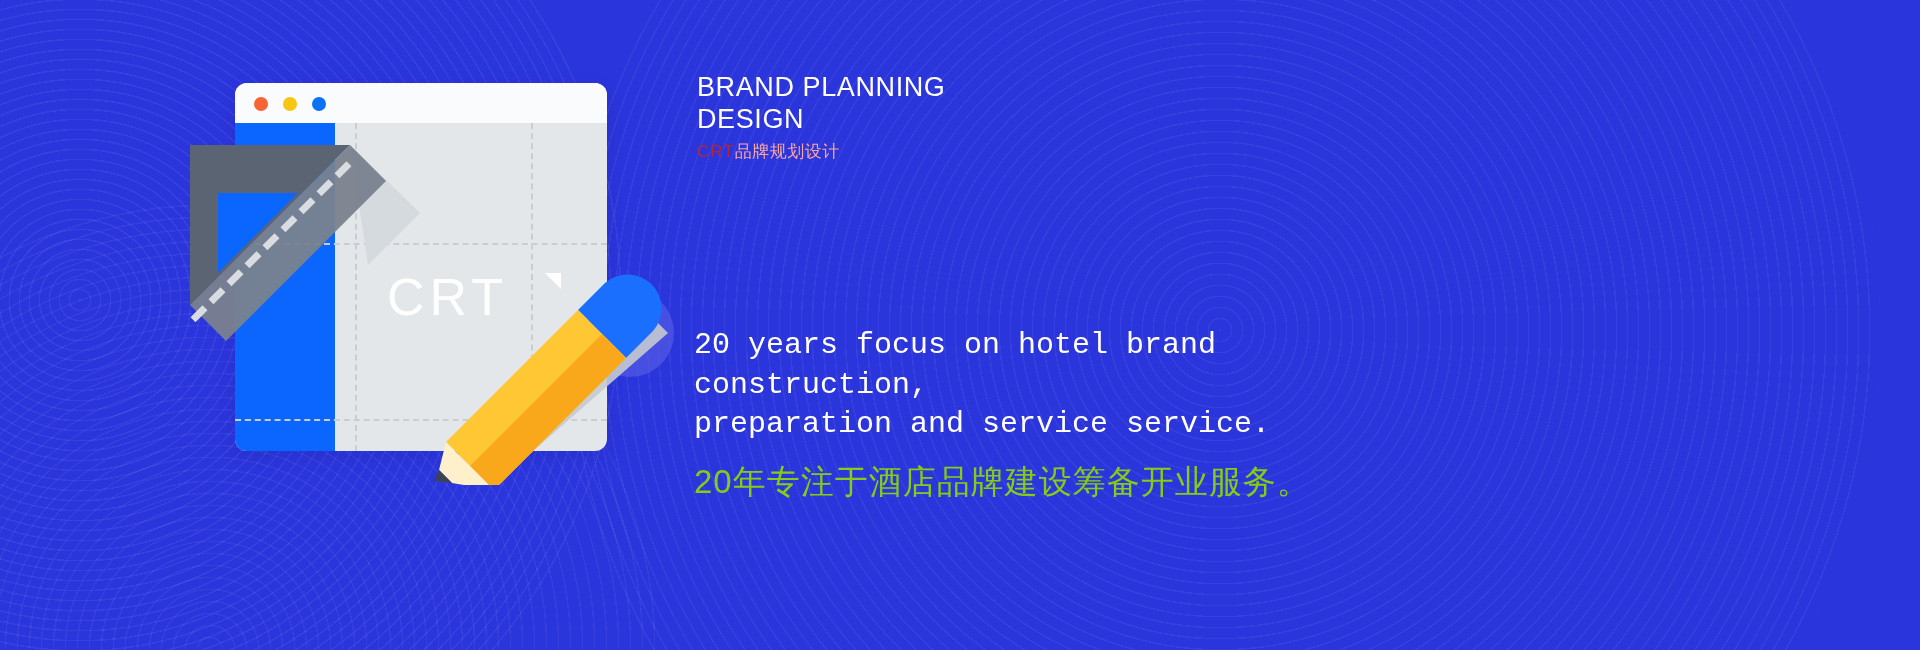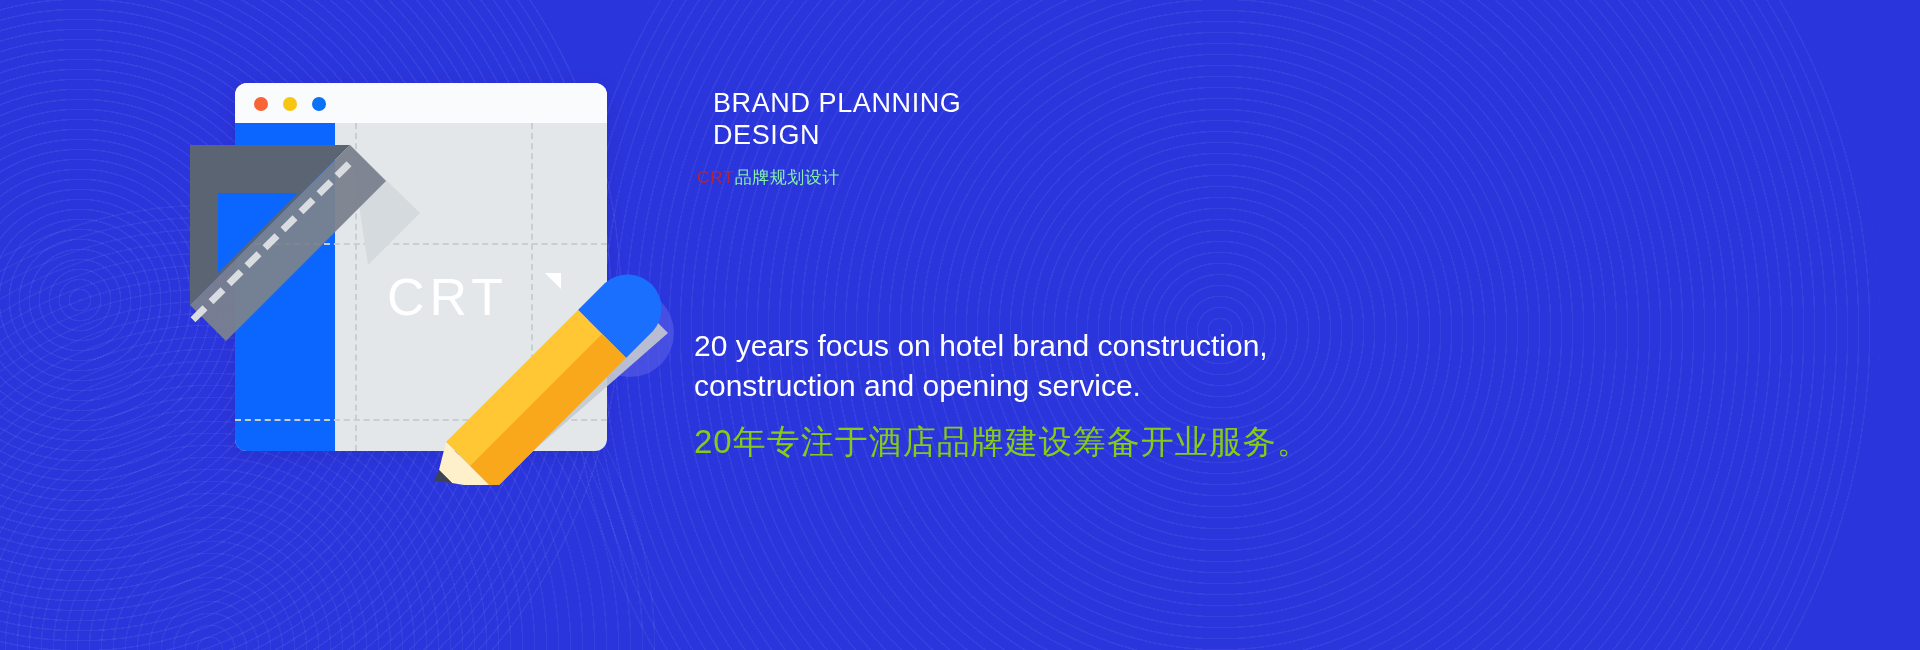--- a/index.html
+++ b/index.html
@@ -155,51 +155,51 @@
   .pencil { position: absolute; left: 240px; top: 165px; width: 260px; height: 260px; }
 
   
   .headline-block {
     position: absolute;
     left: 697px;
     top: 72px;
     width: 560px;
   }
   .headline {
-    margin: 16px;
+    margin: 0;
     font-size: 27px;
     font-weight: 400;
     line-height: 1.18;
     letter-spacing: 0.6px;
     color: #ffffff;
     font-family: "Liberation Sans", sans-serif;
   }
   .subhead {
     margin: 6px 0 0 0;
     font-size: 17px;
     line-height: 1.2;
     font-family: "Liberation Sans", sans-serif;
     white-space: nowrap;
   }
   .subhead .crt-red { color: #b5253a; letter-spacing: 1px; }
-  .subhead .cn { color: #86efac; letter-spacing: 0.5px; }
+  .subhead .cn { color: #fca5a5; letter-spacing: 0.5px; }
 
   .tagline-block {
     position: absolute;
     left: 694px;
     top: 326px;
     width: 720px;
   }
   .tagline-en {
     margin: 0;
     font-size: 30px;
     font-weight: 400;
     line-height: 1.32;
     color: #ffffff;
-    font-family: Liberation Sans, sans-serif;
+    font-family: Liberation Mono, monospace;
   }
   .tagline-cn {
     margin: 16px 0 0 0;
     font-size: 33px;
     font-weight: 400;
     line-height: 1.3;
     letter-spacing: 1px;
     color: #84cc16;
     font-family: "Liberation Sans", sans-serif;
   }
@@ -282,18 +282,18 @@
       <span>DESIGN</span>
     </h1>
     <p class="subhead">
       <span class="crt-red">CRT</span><span class="cn">品牌规划设计</span>
     </p>
   </div>
 
   <div class="tagline-block">
     <p class="tagline-en">
       <span>20 years focus on hotel brand construction,</span><br>
-      <span>construction and opening service.</span>
+      <span>preparation and service service.</span>
     </p>
     <p class="tagline-cn">20年专注于酒店品牌建设筹备开业服务。</p>
   </div>
 
 </div>
 
 </body></html>

